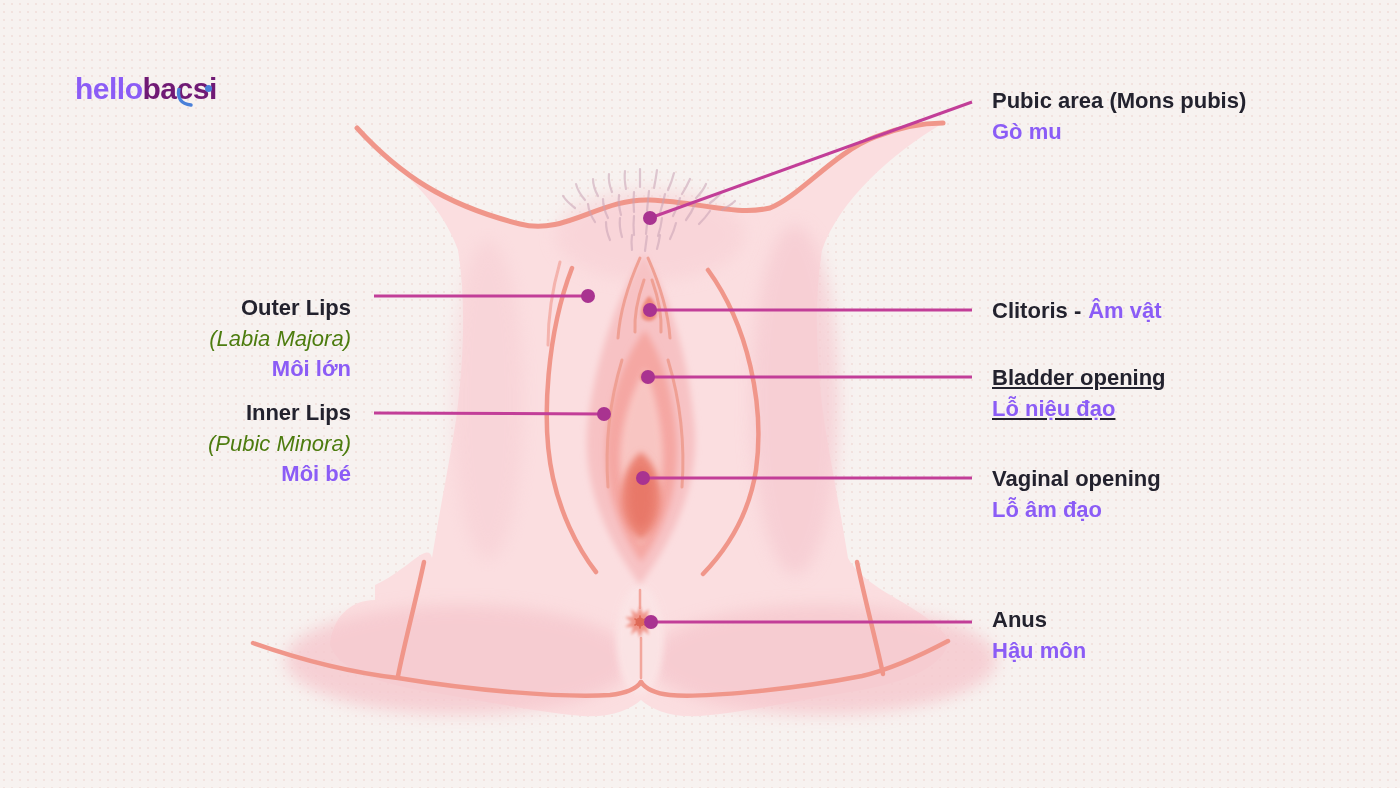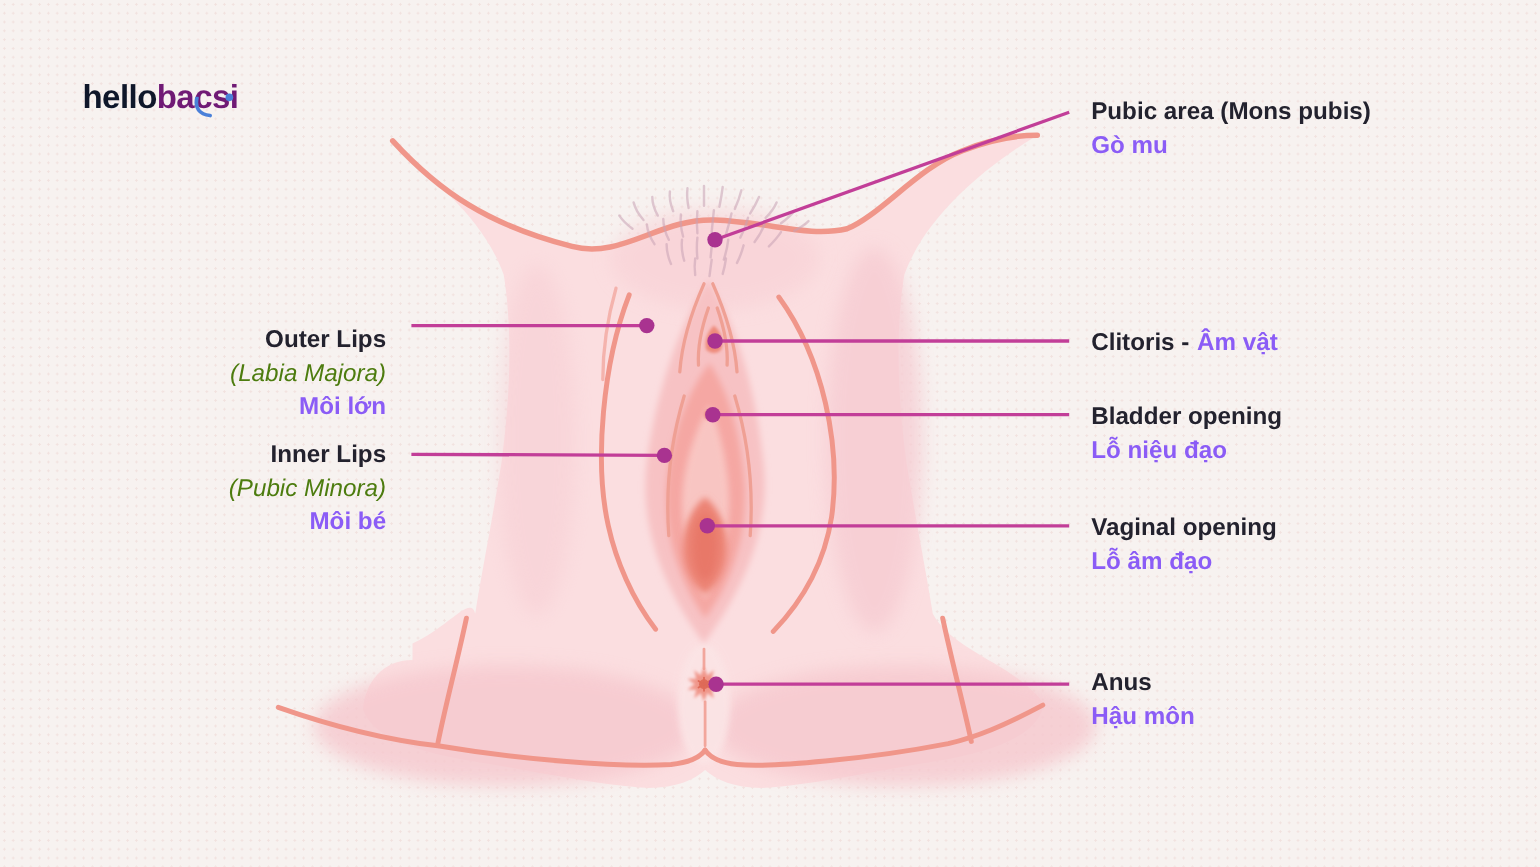--- a/index.html
+++ b/index.html
@@ -7,36 +7,36 @@
     width:1400px;height:788px;position:relative;overflow:hidden;
     background-color:#F7F2F0;
     background-image:radial-gradient(rgba(232,196,192,0.35) 1px, transparent 1.2px);
     background-size:8px 8px;
     font-family:"Liberation Sans", sans-serif;
   }
   .illustration{position:absolute;left:0;top:0;width:1400px;height:788px;}
 
   
   .logo{position:absolute;left:75px;top:72px;font-size:30px;font-weight:bold;letter-spacing:-0.5px;white-space:nowrap;}
-  .logo .hello{color:#0f172a;}
+  .logo .hello{color:#8b5cf6;}
   .logo .bacsi{color:#701a75;}
   .logo-dot{position:absolute;left:130px;top:13px;width:7px;height:7px;border-radius:50%;background:#4A80D9;}
   .logo-hook{position:absolute;left:98px;top:16px;}
 
   
   .label{position:absolute;font-size:22px;line-height:30.5px;font-weight:bold;color:#23222E;white-space:nowrap;}
   .label .latin{font-weight:normal;font-style:italic;color:#4d7c0f;}
   .label .vi{color:#8b5cf6;}
   .left-col{text-align:right;width:291px;left:60px;}
   .right-col{left:992px;}
   #label-outer-lips{top:293px;}
   #label-inner-lips{top:398px;}
   #label-pubic{top:86px;}
   #label-clitoris{top:296px;}
-  #label-bladder{top:363px;}
+  #label-bladder{top:363px;text-decoration:underline;}
   #label-vaginal{top:464px;}
   #label-anus{top:605px;}
   .inline-en{margin-right:7px;}
 </style>
 </head>
 <body>
 
 <svg class="illustration" viewBox="0 0 1400 788" aria-hidden="true">
   <defs>
     <filter id="soft" x="-40%" y="-40%" width="180%" height="180%">

